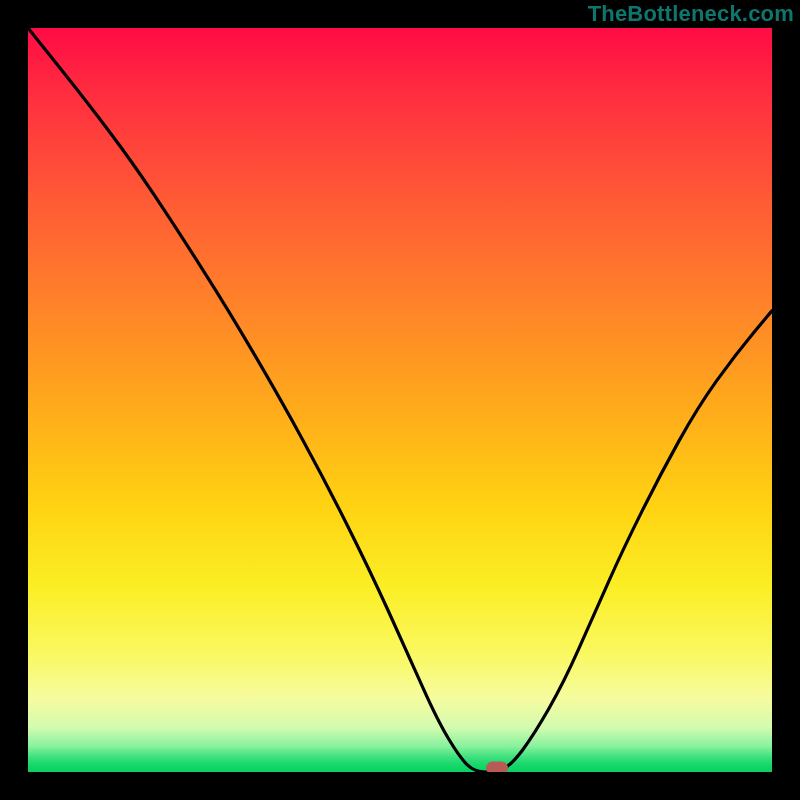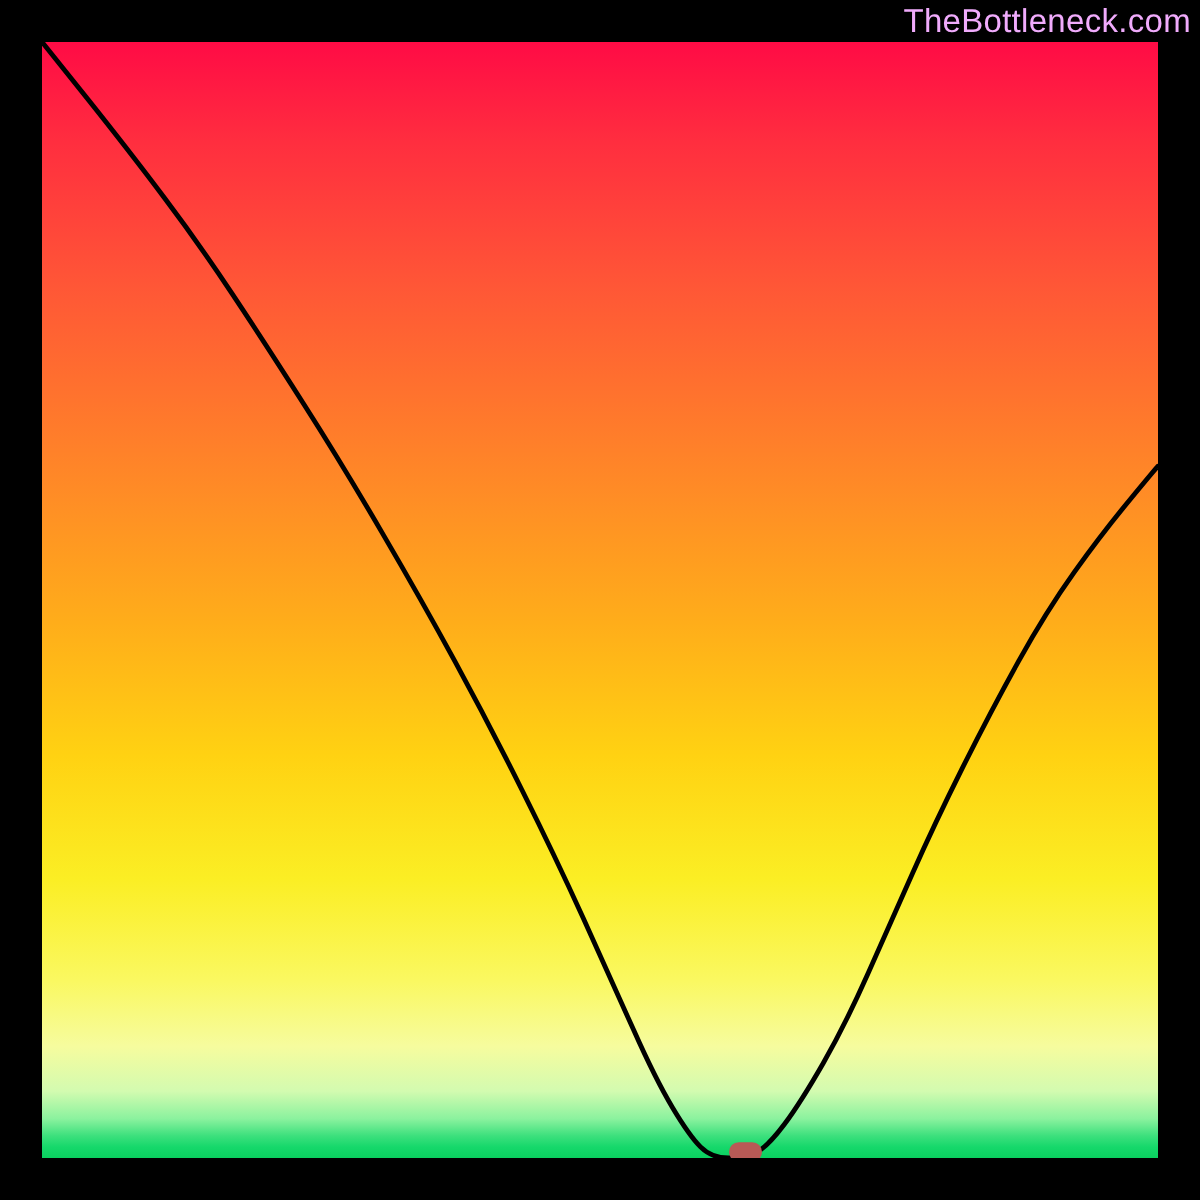--- a/index.html
+++ b/index.html
@@ -14,23 +14,23 @@
   .frame {
     position: relative;
     width: 800px;
     height: 800px;
     background: #000;
   }
   .watermark {
     position: absolute;
     top: 1px;
     right: 6px;
-    color: #f0abfc;
+    color: #0f766e;
     font-size: 22px;
-    font-weight: 400;
+    font-weight: 700;
     letter-spacing: 0.2px;
     z-index: 5;
   }
   .plot {
     position: absolute;
     left: 28px;
     top: 28px;
     width: 744px;
     height: 744px;
     overflow: hidden;

